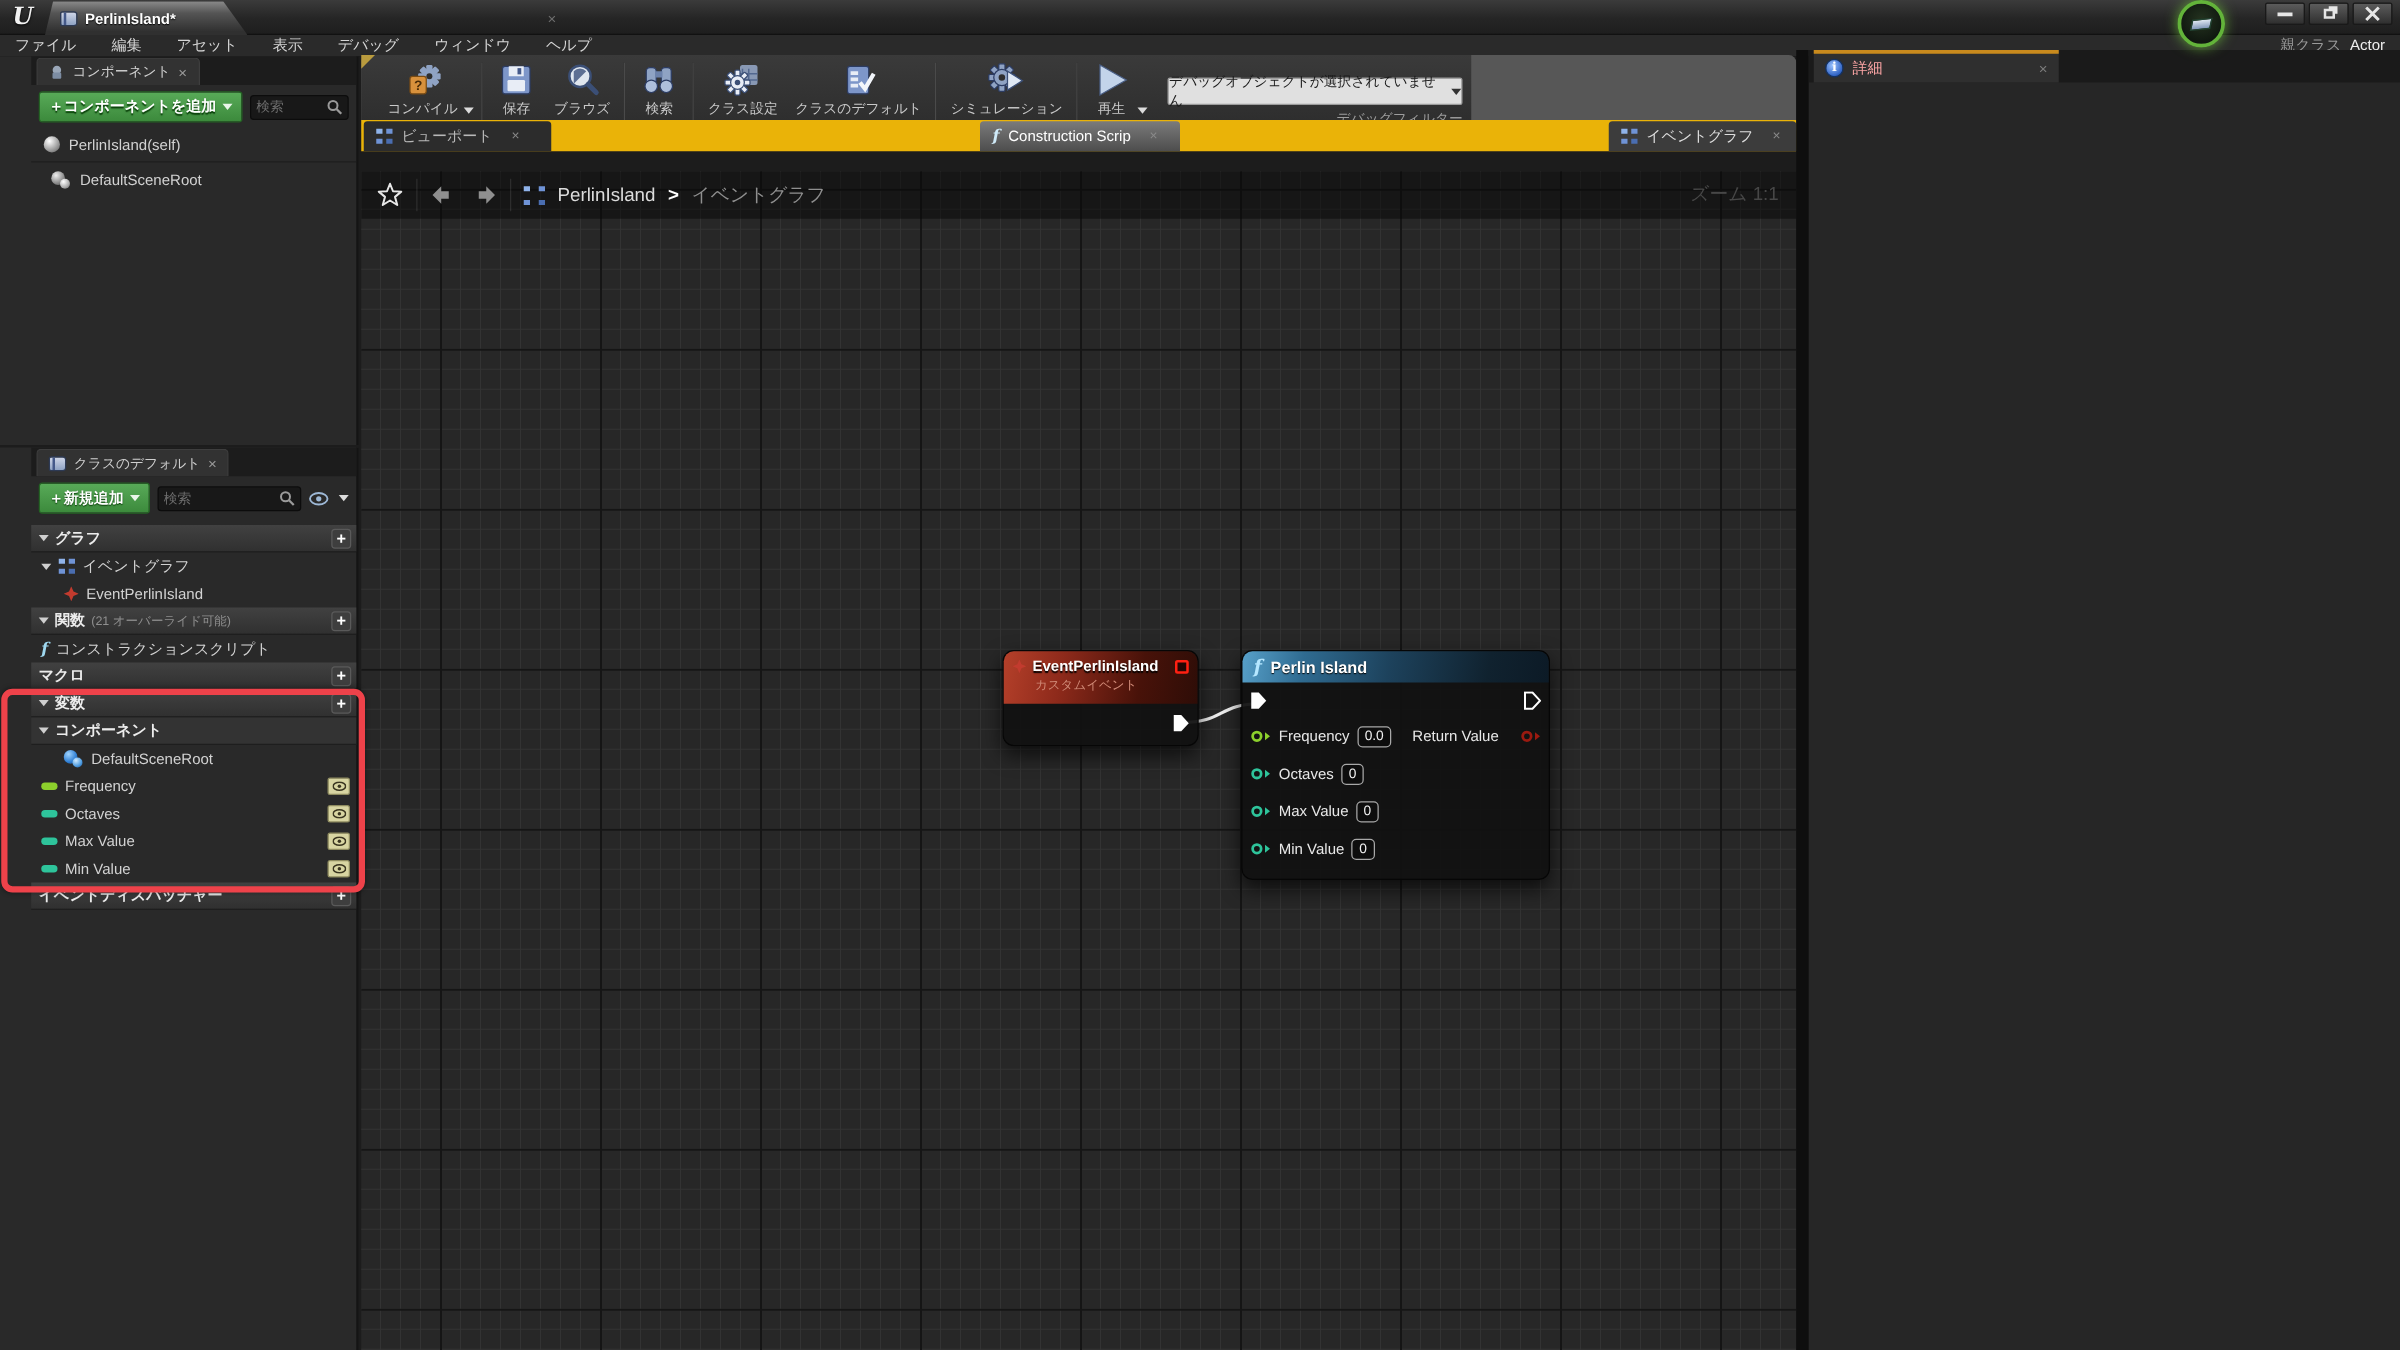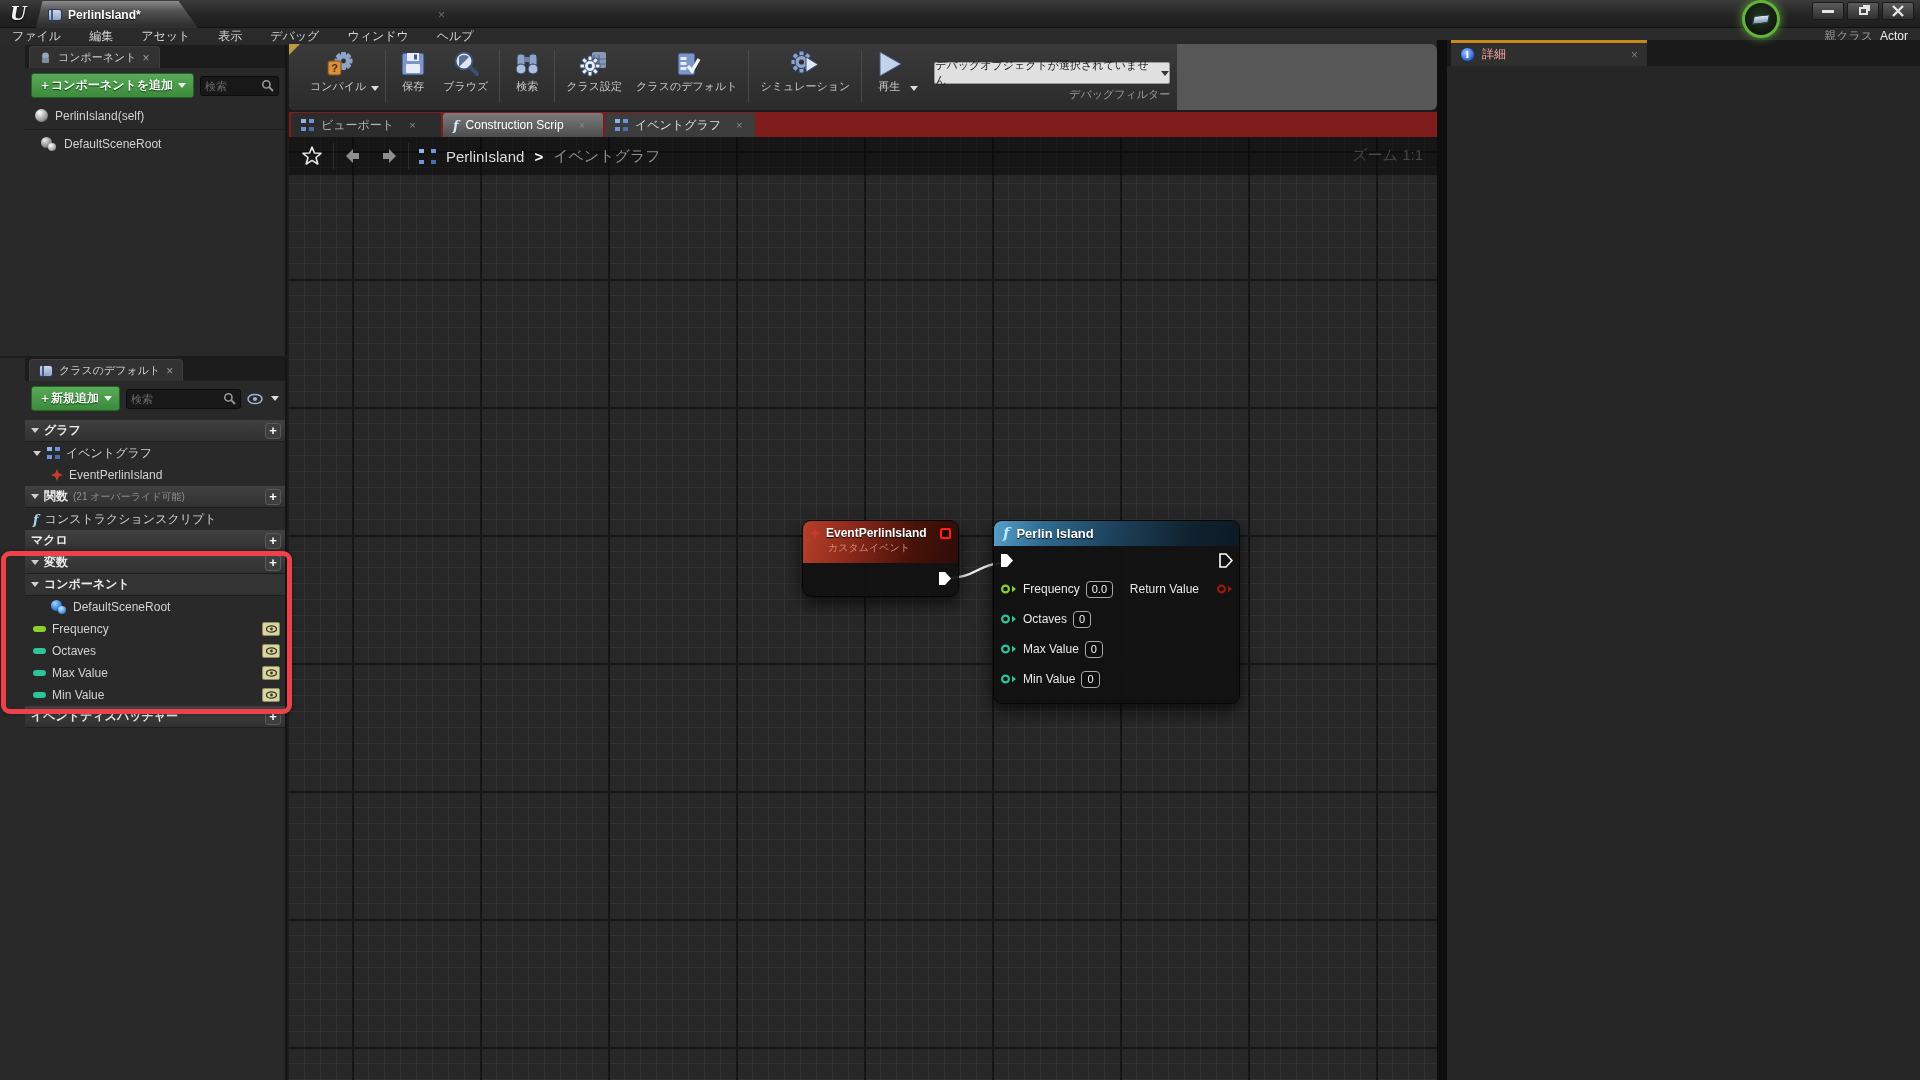--- a/index.html
+++ b/index.html
@@ -99,22 +99,22 @@
   .tb-btn .lbl { color:#c9c9c9; font-size:11px; margin-top:-1px; white-space:nowrap; }
   .tb-sep { width:1px; height:52px; background:#1d1d1d; border-right:1px solid #4a4a4a; margin:2px 4px; }
   .tb-caret { align-self:center; margin:18px 2px 0 -2px; }
   .debug-block { display:flex; flex-direction:column; align-items:flex-end; margin-left:14px; margin-top:14px; }
   .debug-dd { width:236px; height:22px; background:#e0e0e0; border:1px solid #9c9c9c; border-radius:2px;
     display:flex; align-items:center; justify-content:center; gap:6px; color:#1a1a1a; font-size:11px; }
   .debug-dd .caret { border-top-color:#333; }
   .debug-lbl { color:#9d9d9d; font-size:11px; margin-top:3px; }
 
   
-  #doc-tabs { position:absolute; left:289px; top:112px; width:1148px; height:25px; background:#7f1d1d;
-    display:flex; gap:2px; padding-left:2px; align-items:flex-end; }
+  #doc-tabs { position:absolute; left:289px; top:96px; width:1148px; height:25px; background:#eab308;
+    display:flex; gap:2px; padding-left:2px; align-items:flex-end;justify-content:space-between; }
   .doc-tab { height:24px; display:flex; align-items:center; gap:7px; padding:0 10px; font-size:12px; border-radius:3px 3px 0 0; }
   .doc-tab .x { color:#8a8a8a; font-size:11px; margin-left:8px; }
   .doc-tab.t1 { background:#2c2c2c; color:#b8b8b8; width:150px; }
   .doc-tab.t2 { background:linear-gradient(#7b7b7b,#4d4d4d); color:#fff; width:160px; }
   .doc-tab.t3 { background:#3c3c3c; color:#dedede; width:150px; }
 
   
   #graph { position:absolute; left:289px; top:137px; width:1148px; height:943px; overflow:hidden;
     background-color:#272727;
     background-image:

